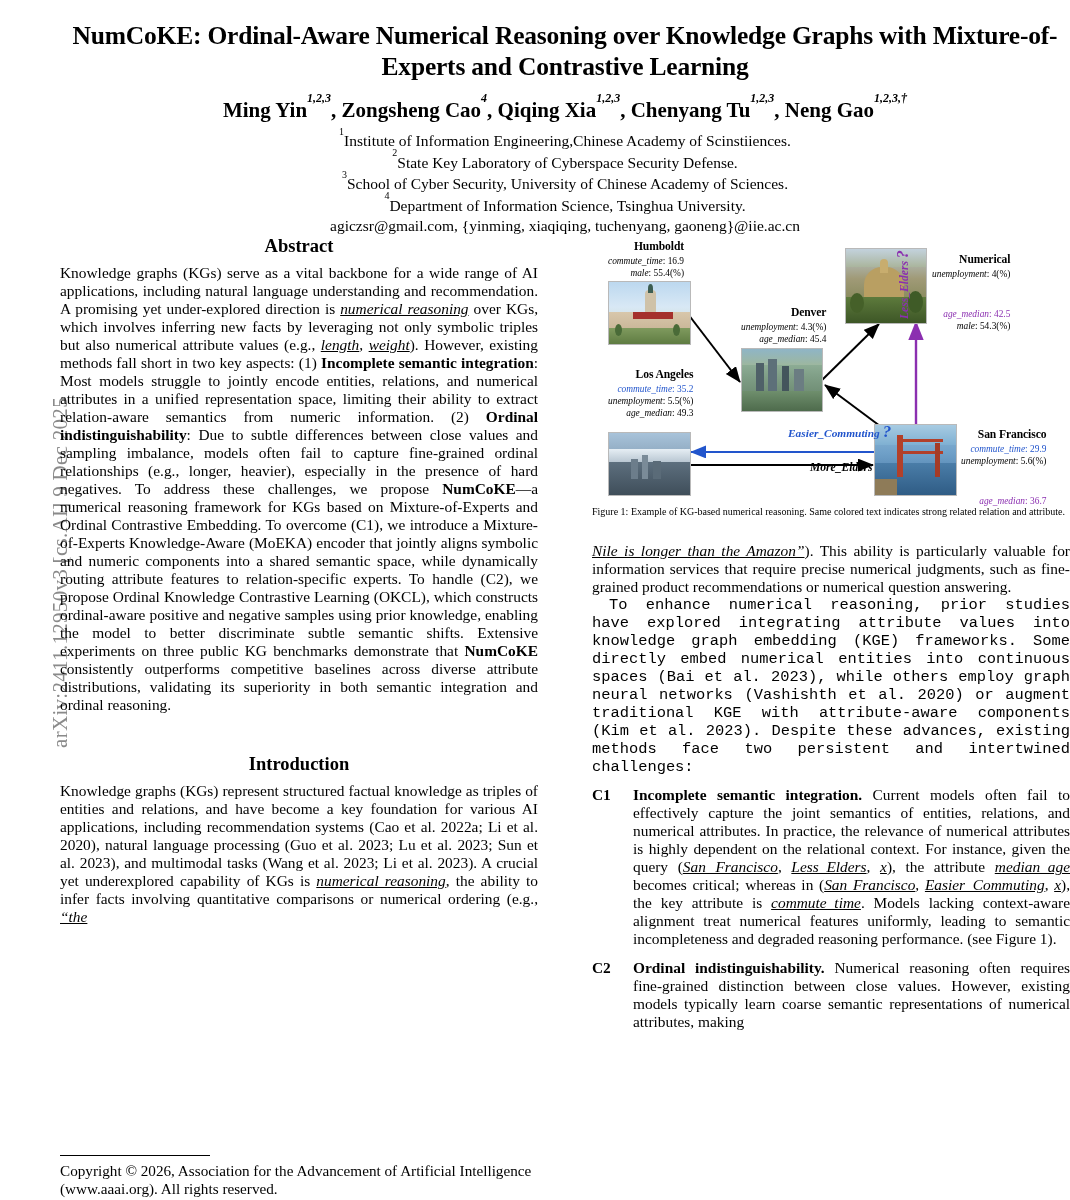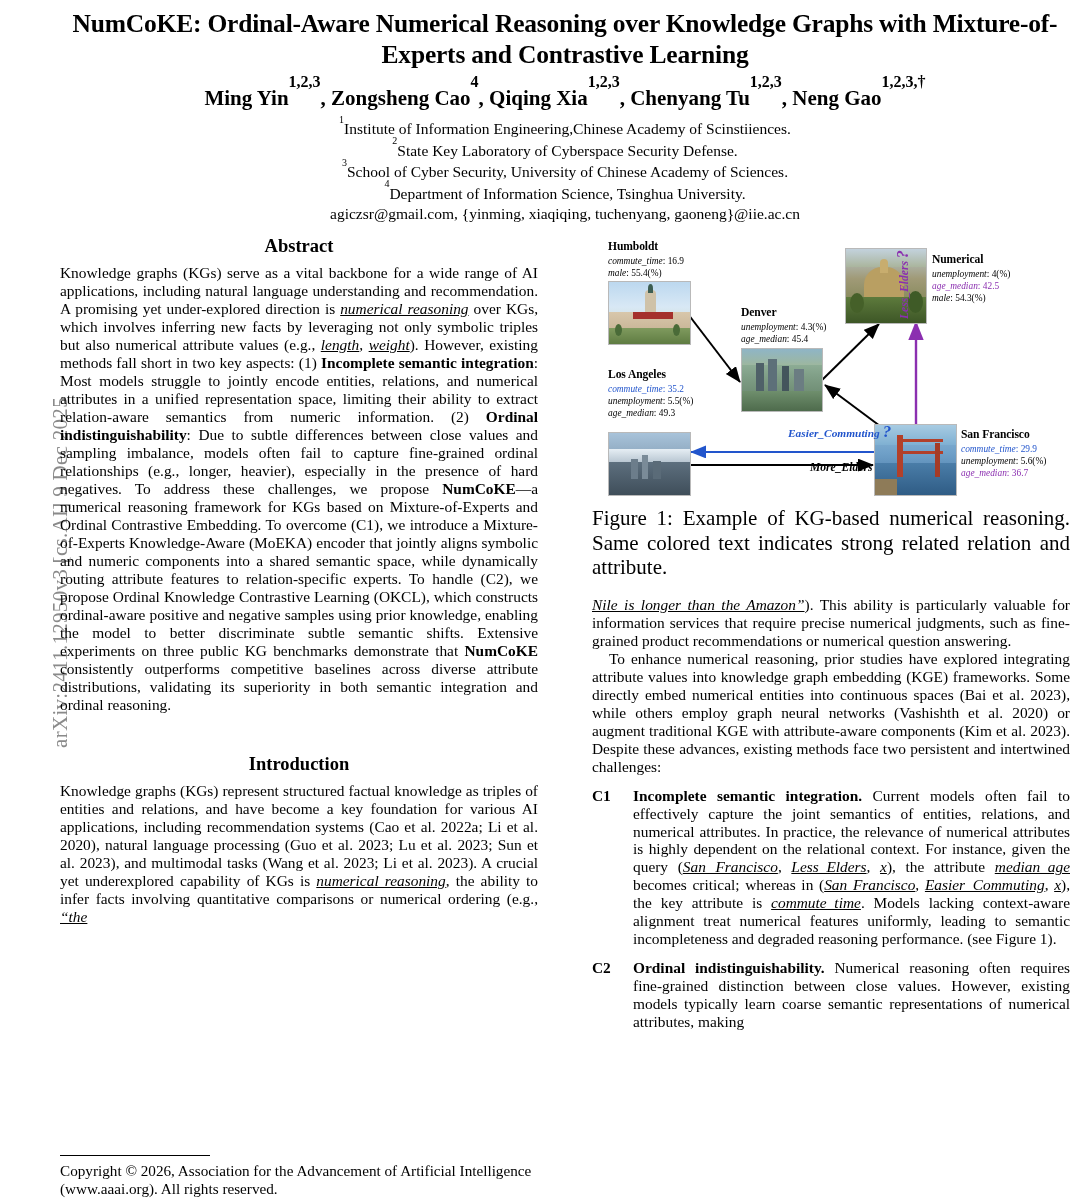--- a/index.html
+++ b/index.html
@@ -43,29 +43,29 @@
   }
 
   
   #title-block { padding-top: 4px; }
   #paper-title {
     font-size: 25.5px;
     font-weight: bold;
     text-align: center;
     line-height: 1.22;
     letter-spacing: -0.2px;
-    margin: 4px 10px;
+    margin: 16px 10px;
   }
   #author-line {
     margin-top: 13px;
     text-align: center;
     font-size: 21px;
     font-weight: bold;
   }
-  #author-line sup { font-size: 16px; font-weight: bold; top: -0.62em; position: relative; }
+  #author-line sup { font-size: 12px; font-weight: bold; top: -0.62em; position: relative; font-style: italic; }
   .affil-line {
     text-align: center;
     font-size: 15.5px;
     line-height: 1.31;
   }
   .affil-line sup { font-size: 10px; position: relative; top: -0.55em; }
   #affiliations { margin-top: 7px; }
   #emails {
     text-align: center;
     font-size: 15.5px;
@@ -96,21 +96,21 @@
     margin: 0 0 7px 0;
   }
   p.body {
     font-size: 15.4px;
     line-height: 1.168;
     text-align: justify;
     text-justify: inter-word;
     margin: 0;
     hyphens: manual;
   }
-  p.indent { text-indent: 17px; }
+  p.indent { text-indent: 17px; font-family: Liberation Mono, monospace; }
   .it { font-style: italic; text-decoration: underline; }
   .bf { font-weight: bold; }
 
   
   #footnote {
     position: absolute;
     left: 0;
     bottom: 6px;
     width: 478px;
   }
@@ -127,20 +127,21 @@
     text-align: left;
   }
   #footnote .fn-first { text-indent: 17px; }
 
   
   #figure-wrap {
     position: relative;
     width: 478px;
     height: 262px;
     margin-bottom: 8px;
+    text-align: right;
   }
   #figure-canvas {
     position: absolute;
     inset: 0;
   }
   #fig-svg { position: absolute; left: 0; top: 0; }
 
   .ent {
     position: absolute;
     font-size: 9.4px;
@@ -149,21 +150,21 @@
   }
   .ent .nm {
     font-weight: bold;
     font-size: 11.6px;
     display: block;
     letter-spacing: -0.1px;
   }
   .ent .attr { display: block; }
   .ent .attr .k { font-style: italic; }
   .blue { color: #2255cc; }
-  .purple { color: #8b2fb0; }
+  .purple { color: #8b2fb0; margin-top: 28px; }
 
   
   .photo {
     position: absolute;
     border: 1px solid #b9b9b9;
     background-size: cover;
     overflow: hidden;
   }
   .photo .blob { position: absolute; }
 
@@ -191,24 +192,24 @@
     color: #8b2fb0;
     font-size: 11.6px;
     left: 302px;
     top: 83px;
     transform: rotate(-90deg);
     transform-origin: left top;
   }
   #lbl-less .q { font-size: 16px; }
 
   #figure-caption {
-    font-size: 21px;
+    font-size: 10px;
     line-height: 1.17;
     text-align: justify;
-    margin: 0 0 16px 0;
+    margin: 0 0 24px 0;
   }
 
   
   .chal {
     position: relative;
     padding-left: 41px;
     margin-top: 11px;
   }
   .chal .tag {
     position: absolute;

